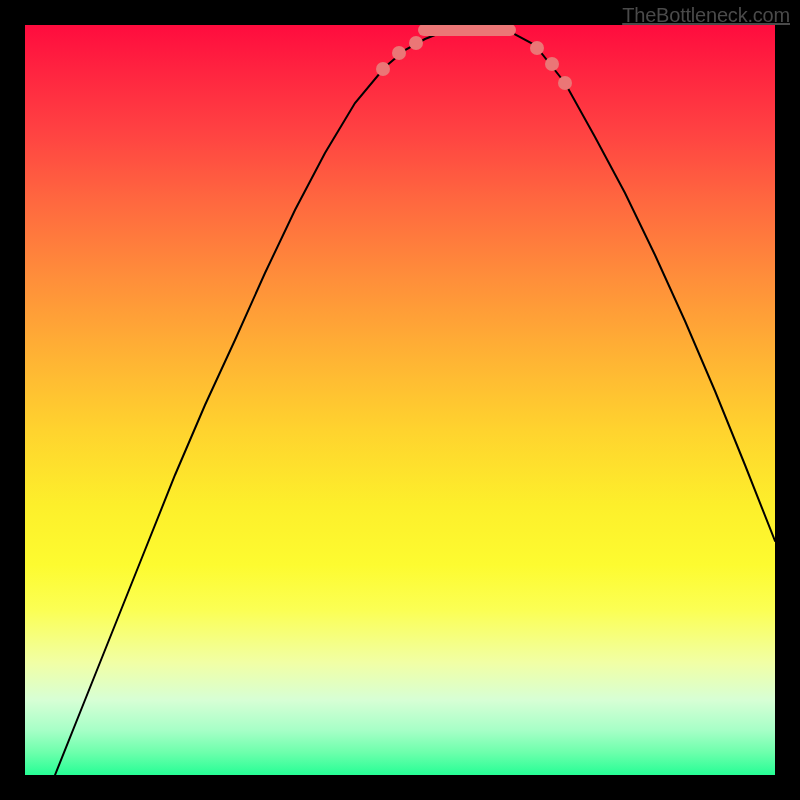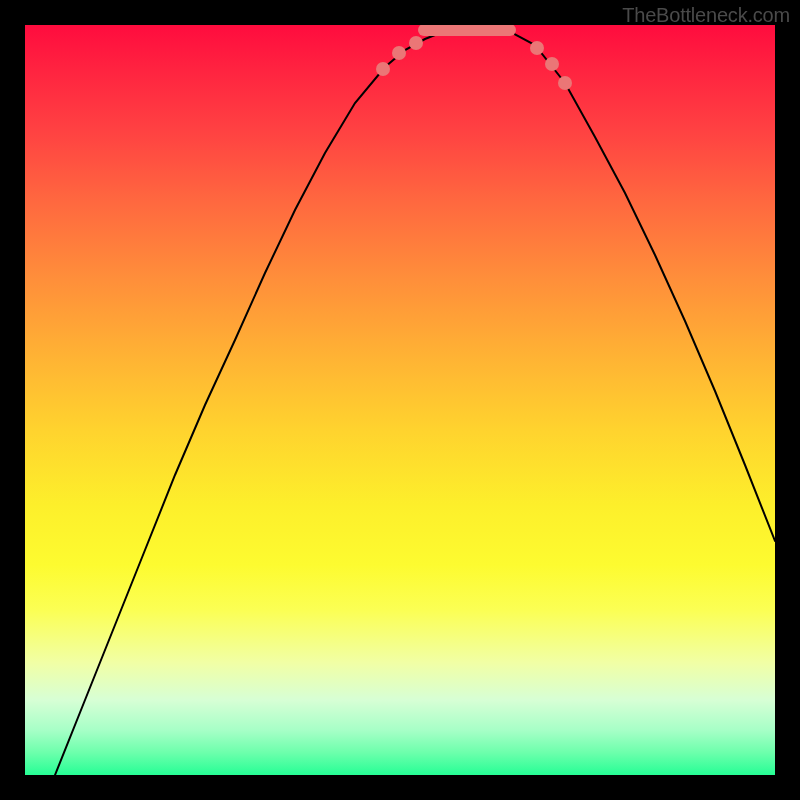--- a/index.html
+++ b/index.html
@@ -57,20 +57,21 @@
   }
   .watermark {
     position: absolute;
     top: 4px;
     right: 10px;
     color: #4a4a4a;
     font-size: 20px;
     font-weight: 500;
     letter-spacing: -0.2px;
     user-select: none;
+    text-decoration: underline;
   }
 </style>
 </head>
 <body>
 
 <div class="frame">
 
   <div class="watermark">TheBottleneck.com</div>
 
   <div class="plot-area">

